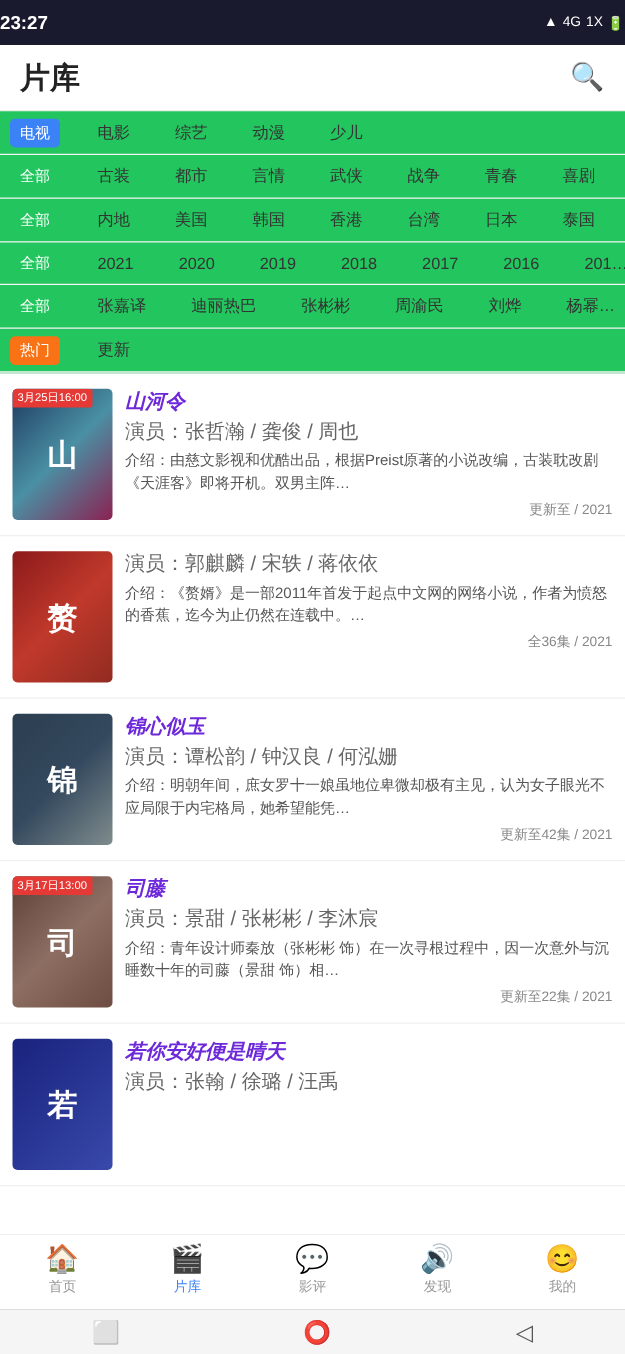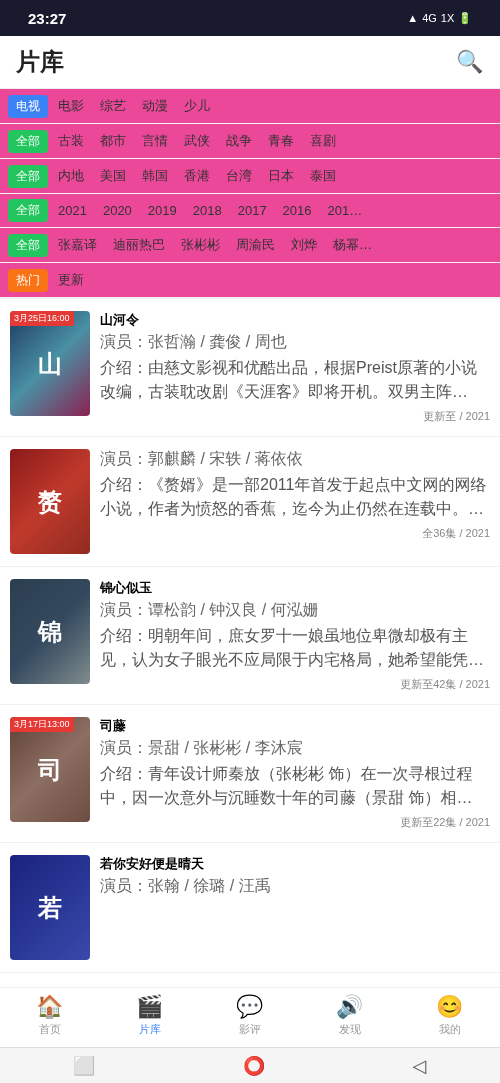--- a/index.html
+++ b/index.html
@@ -13,41 +13,41 @@
       flex-direction: column;
     }
 
     
     .status-bar {
       background: #1a1a2e;
       color: #fff;
       display: flex;
       justify-content: space-between;
       align-items: center;
-      padding: 6px 28px;
+      padding: 6px 0;
       height: 36px;
     }
     .status-time { font-size: 15px; font-weight: 600; }
     .status-icons { display: flex; align-items: center; gap: 4px; font-size: 11px; }
 
     
     .top-bar {
       background: #fff;
       display: flex;
       justify-content: space-between;
       align-items: center;
       padding: 10px 16px;
       border-bottom: 1px solid #eee;
     }
     .top-title { font-size: 24px; font-weight: 700; color: #222; }
     .search-icon-btn { font-size: 22px; color: #333; cursor: pointer; }
 
     
     .filter-section {
-      background: #ec4899;
+      background: #22c55e;
       border-bottom: 1px solid #eee;
     }
     .filter-row {
       display: flex;
       align-items: center;
       padding: 5px 8px;
       flex-wrap: nowrap;
       overflow: hidden;
       gap: 4px;
       border-bottom: 1px solid #f5f5f5;
@@ -63,20 +63,21 @@
       cursor: pointer;
     }
     .filter-tag.green { background: #22c55e; }
     .filter-tag.orange { background: #f97316; }
     .filter-item {
       font-size: 13px;
       color: #333;
       white-space: nowrap;
       padding: 3px 6px;
       cursor: pointer;
+      margin-left: 20px;
     }
 
     
     .content-list {
       flex: 1;
       overflow-y: auto;
       padding-bottom: 60px;
     }
     .content-item {
       display: flex;
@@ -118,30 +119,31 @@
       padding: 1px 4px;
       border-radius: 0 2px 2px 0;
     }
     .content-info {
       flex: 1;
       display: flex;
       flex-direction: column;
       gap: 3px;
     }
     .content-title {
-      font-size: 13px;
+      font-size: 16px;
       font-weight: 700;
-      color: #000000;
+      color: #6d28d9;
+      font-style: italic;
     }
     .content-cast {
       font-size: 16px;
       color: #666;
     }
     .content-desc {
-      font-size: 16px;
+      font-size: 12px;
       color: #555;
       line-height: 1.5;
       display: -webkit-box;
       -webkit-line-clamp: 2;
       -webkit-box-orient: vertical;
       overflow: hidden;
     }
     .content-update {
       font-size: 11px;
       color: #888;

